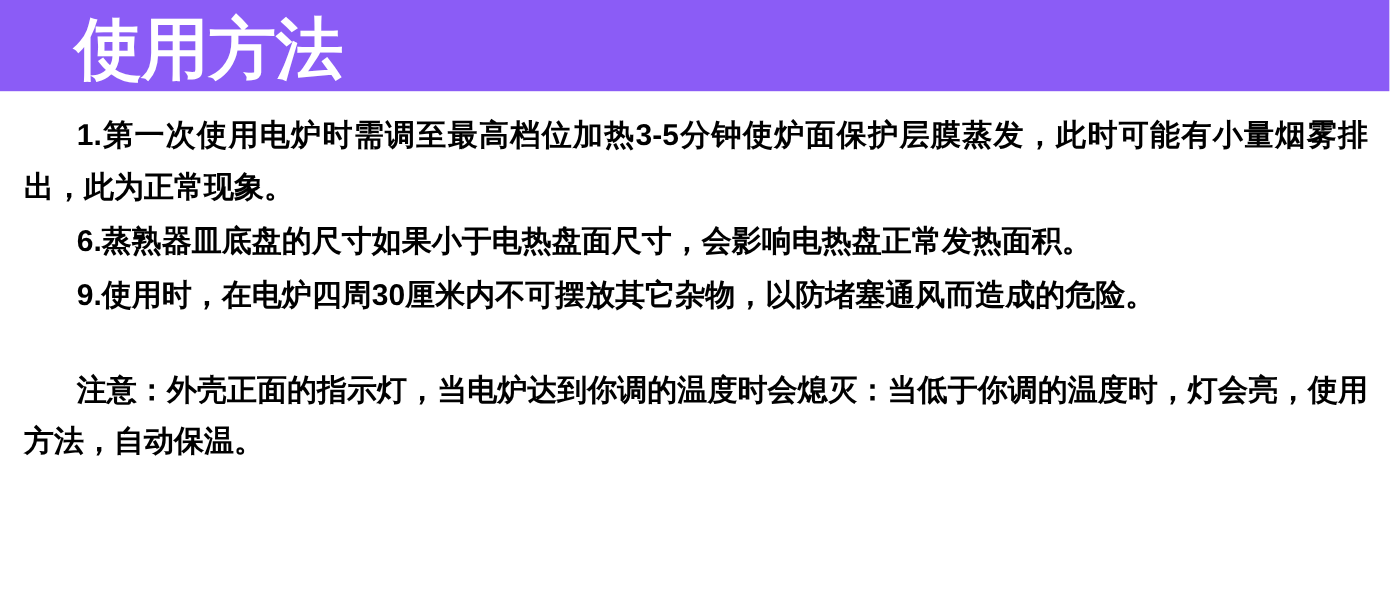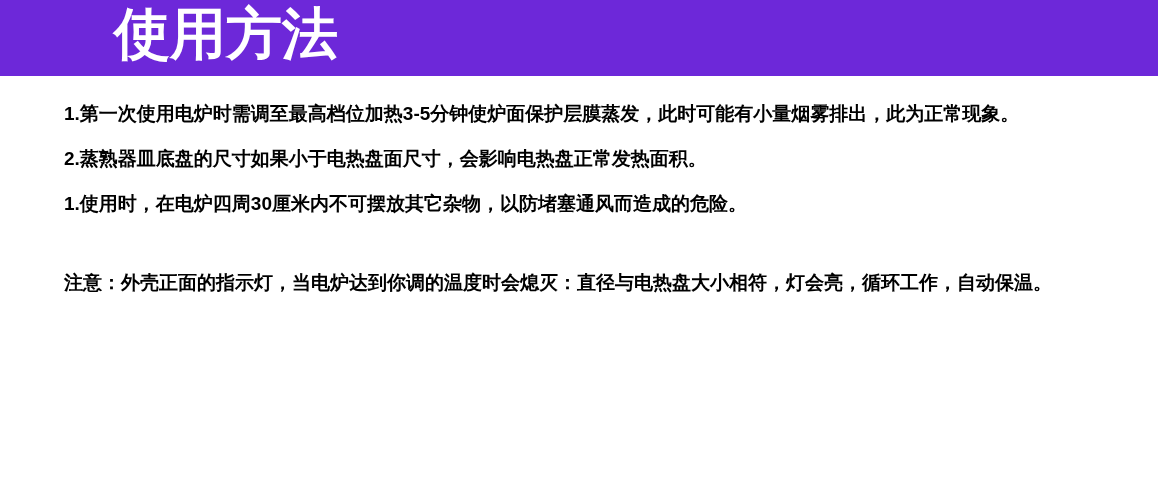--- a/index.html
+++ b/index.html
@@ -9,40 +9,40 @@
   }
   body {
     width: 1158px;
     height: 503px;
     overflow: hidden;
     font-family: "Liberation Sans", "DejaVu Sans", sans-serif;
   }
   .header-bar {
     width: 100%;
     height: 76px;
-    background: #6d28d9;
+    background: #8b5cf6;
     display: flex;
-    align-items: flex-start;
+    align-items: center;
     box-sizing: border-box;
-    padding-left: 114px;
+    padding-left: 62px;
     padding-top: 6px;
   }
   .header-title {
     color: #ffffff;
     font-size: 56px;
     font-weight: 700;
     letter-spacing: 0px;
     line-height: 1;
     white-space: nowrap;
   }
   .content {
     box-sizing: border-box;
     padding: 14px 18px 0 20px;
     color: #000000;
-    font-size: 19px;
+    font-size: 25px;
     font-weight: 700;
     line-height: 43px;
   }
   .content p {
     margin: 2px 0;
     text-indent: 44px;
     text-align: justify;
     text-justify: inter-ideograph;
   }
   .content p.note {
@@ -51,16 +51,16 @@
 </style>
 </head>
 <body>
 
 <div class="header-bar">
   <span class="header-title">使用方法</span>
 </div>
 
 <div class="content">
   <p>1.第一次使用电炉时需调至最高档位加热3-5分钟使炉面保护层膜蒸发，此时可能有小量烟雾排出，此为正常现象。</p>
-  <p>2.蒸熟器皿底盘的尺寸如果小于电热盘面尺寸，会影响电热盘正常发热面积。</p>
-  <p>1.使用时，在电炉四周30厘米内不可摆放其它杂物，以防堵塞通风而造成的危险。</p>
-  <p class="note">注意：外壳正面的指示灯，当电炉达到你调的温度时会熄灭：直径与电热盘大小相符，灯会亮，循环工作，自动保温。</p>
+  <p>6.蒸熟器皿底盘的尺寸如果小于电热盘面尺寸，会影响电热盘正常发热面积。</p>
+  <p>9.使用时，在电炉四周30厘米内不可摆放其它杂物，以防堵塞通风而造成的危险。</p>
+  <p class="note">注意：外壳正面的指示灯，当电炉达到你调的温度时会熄灭：当低于你调的温度时，灯会亮，使用方法，自动保温。</p>
 </div>
 
 </body></html>

